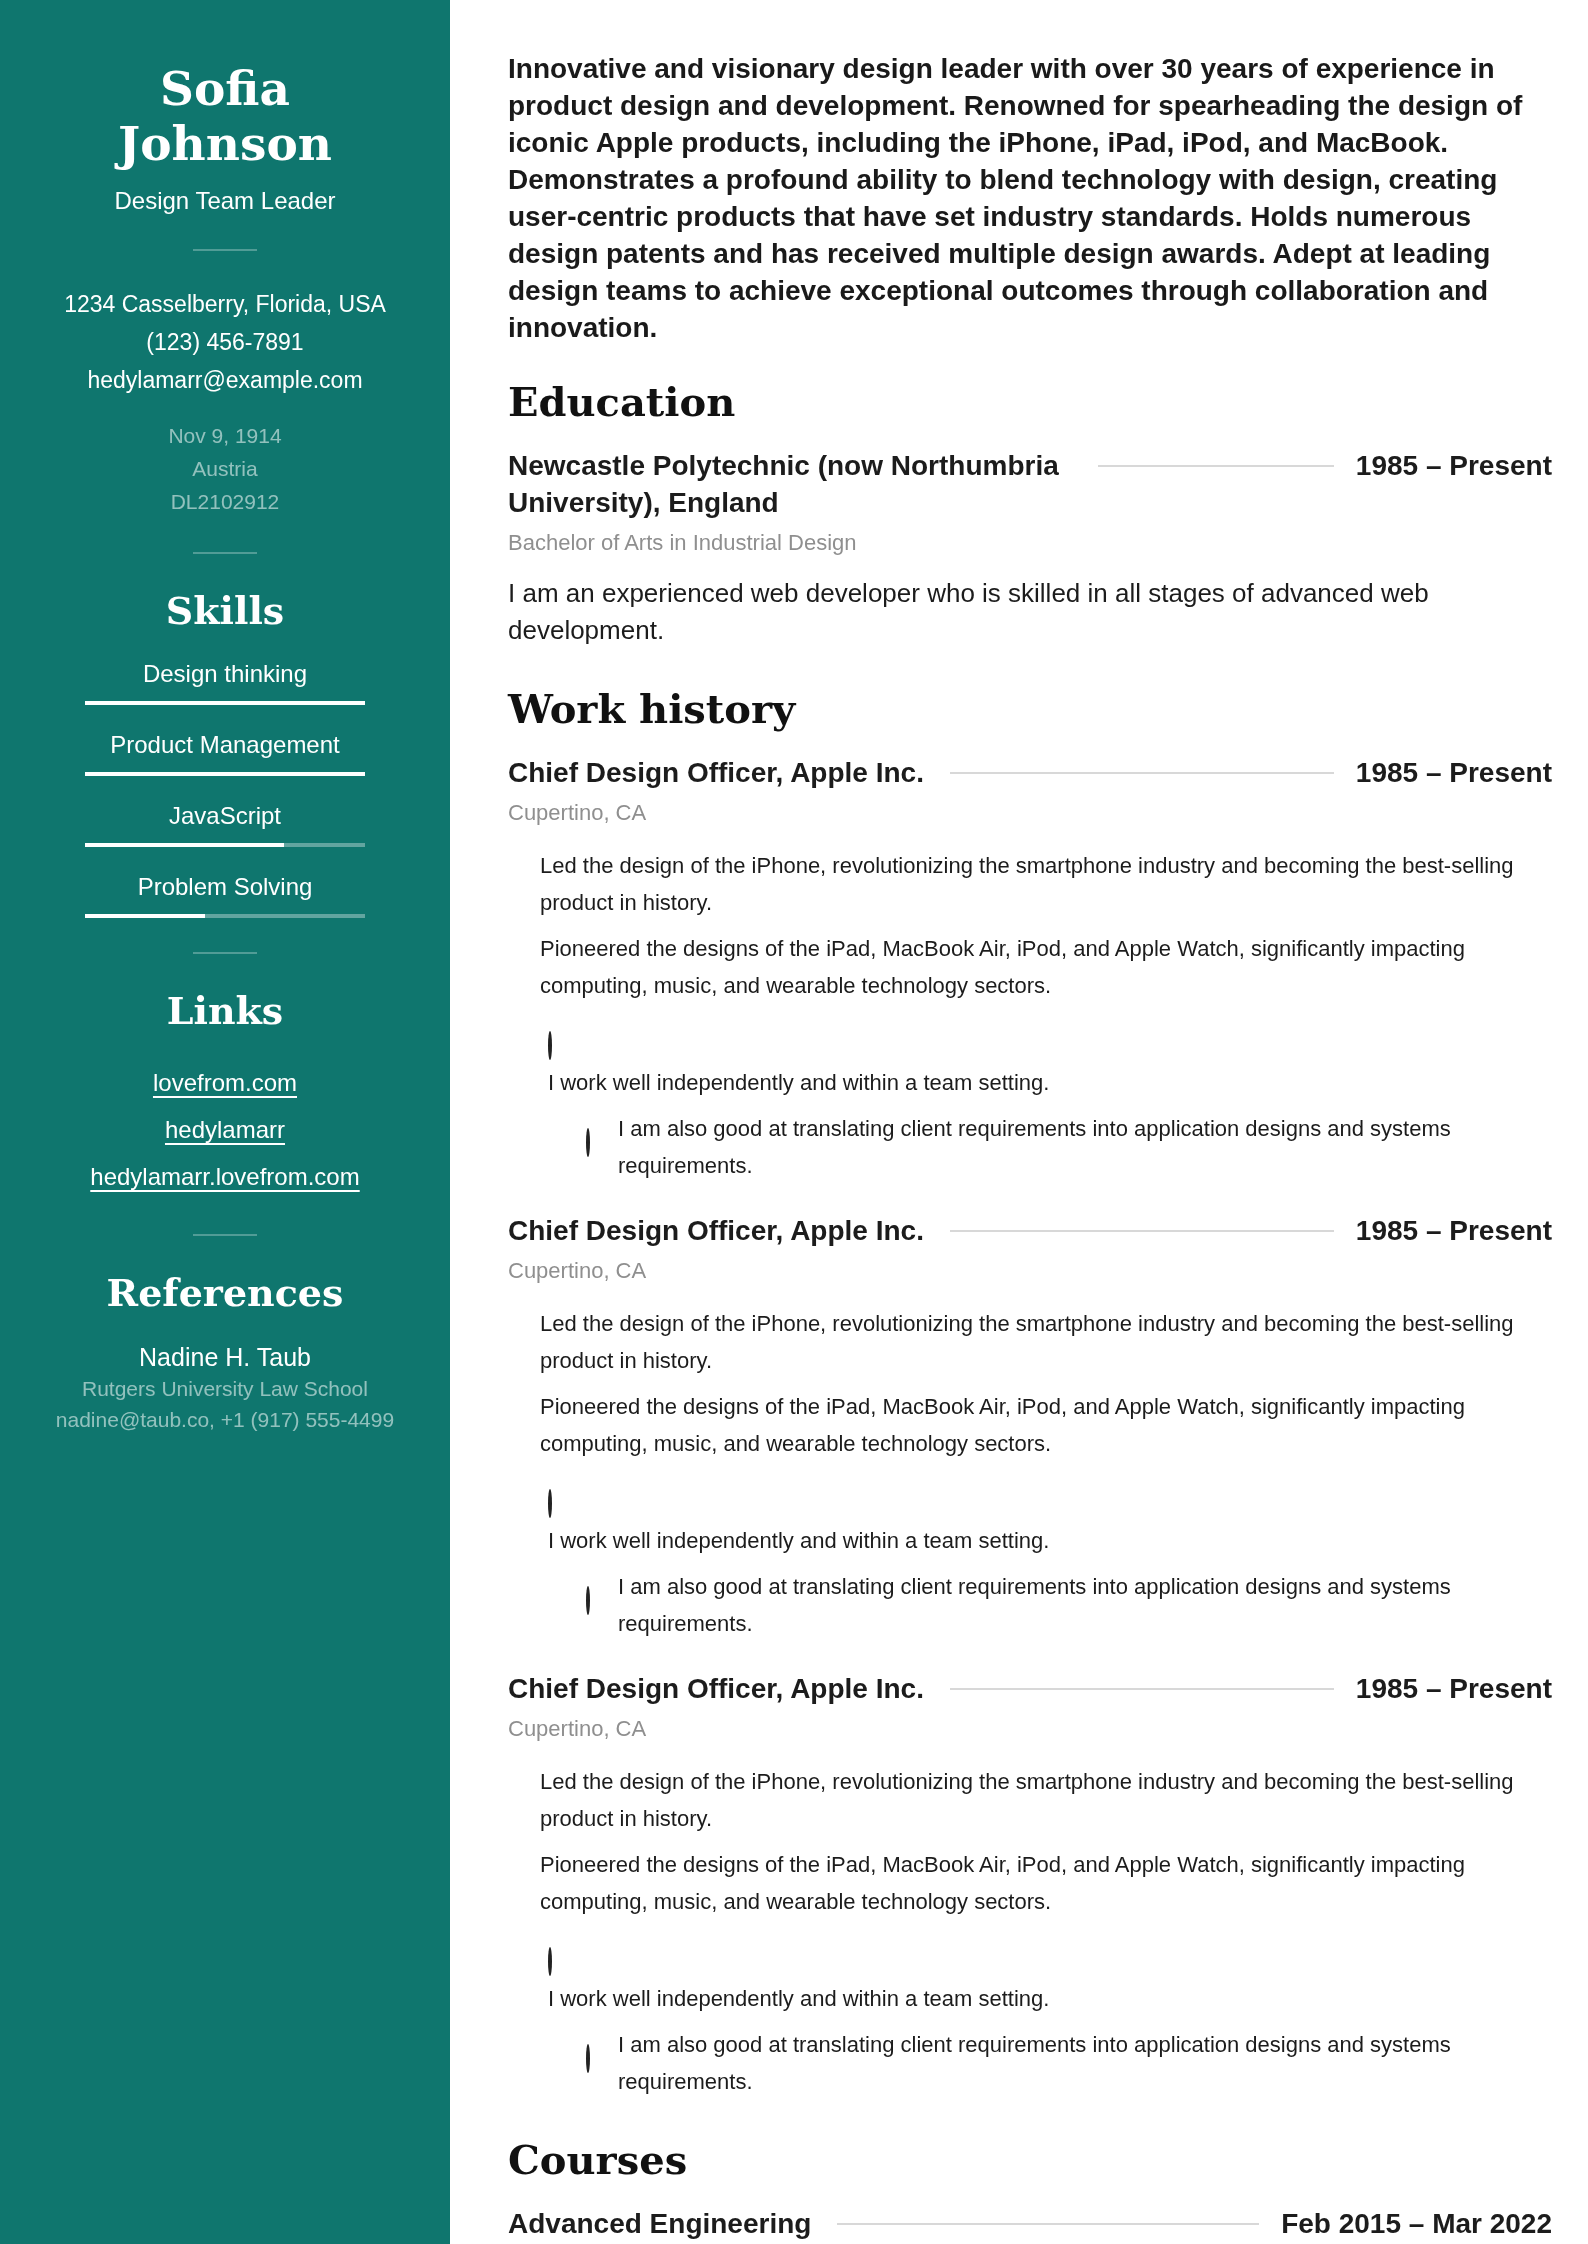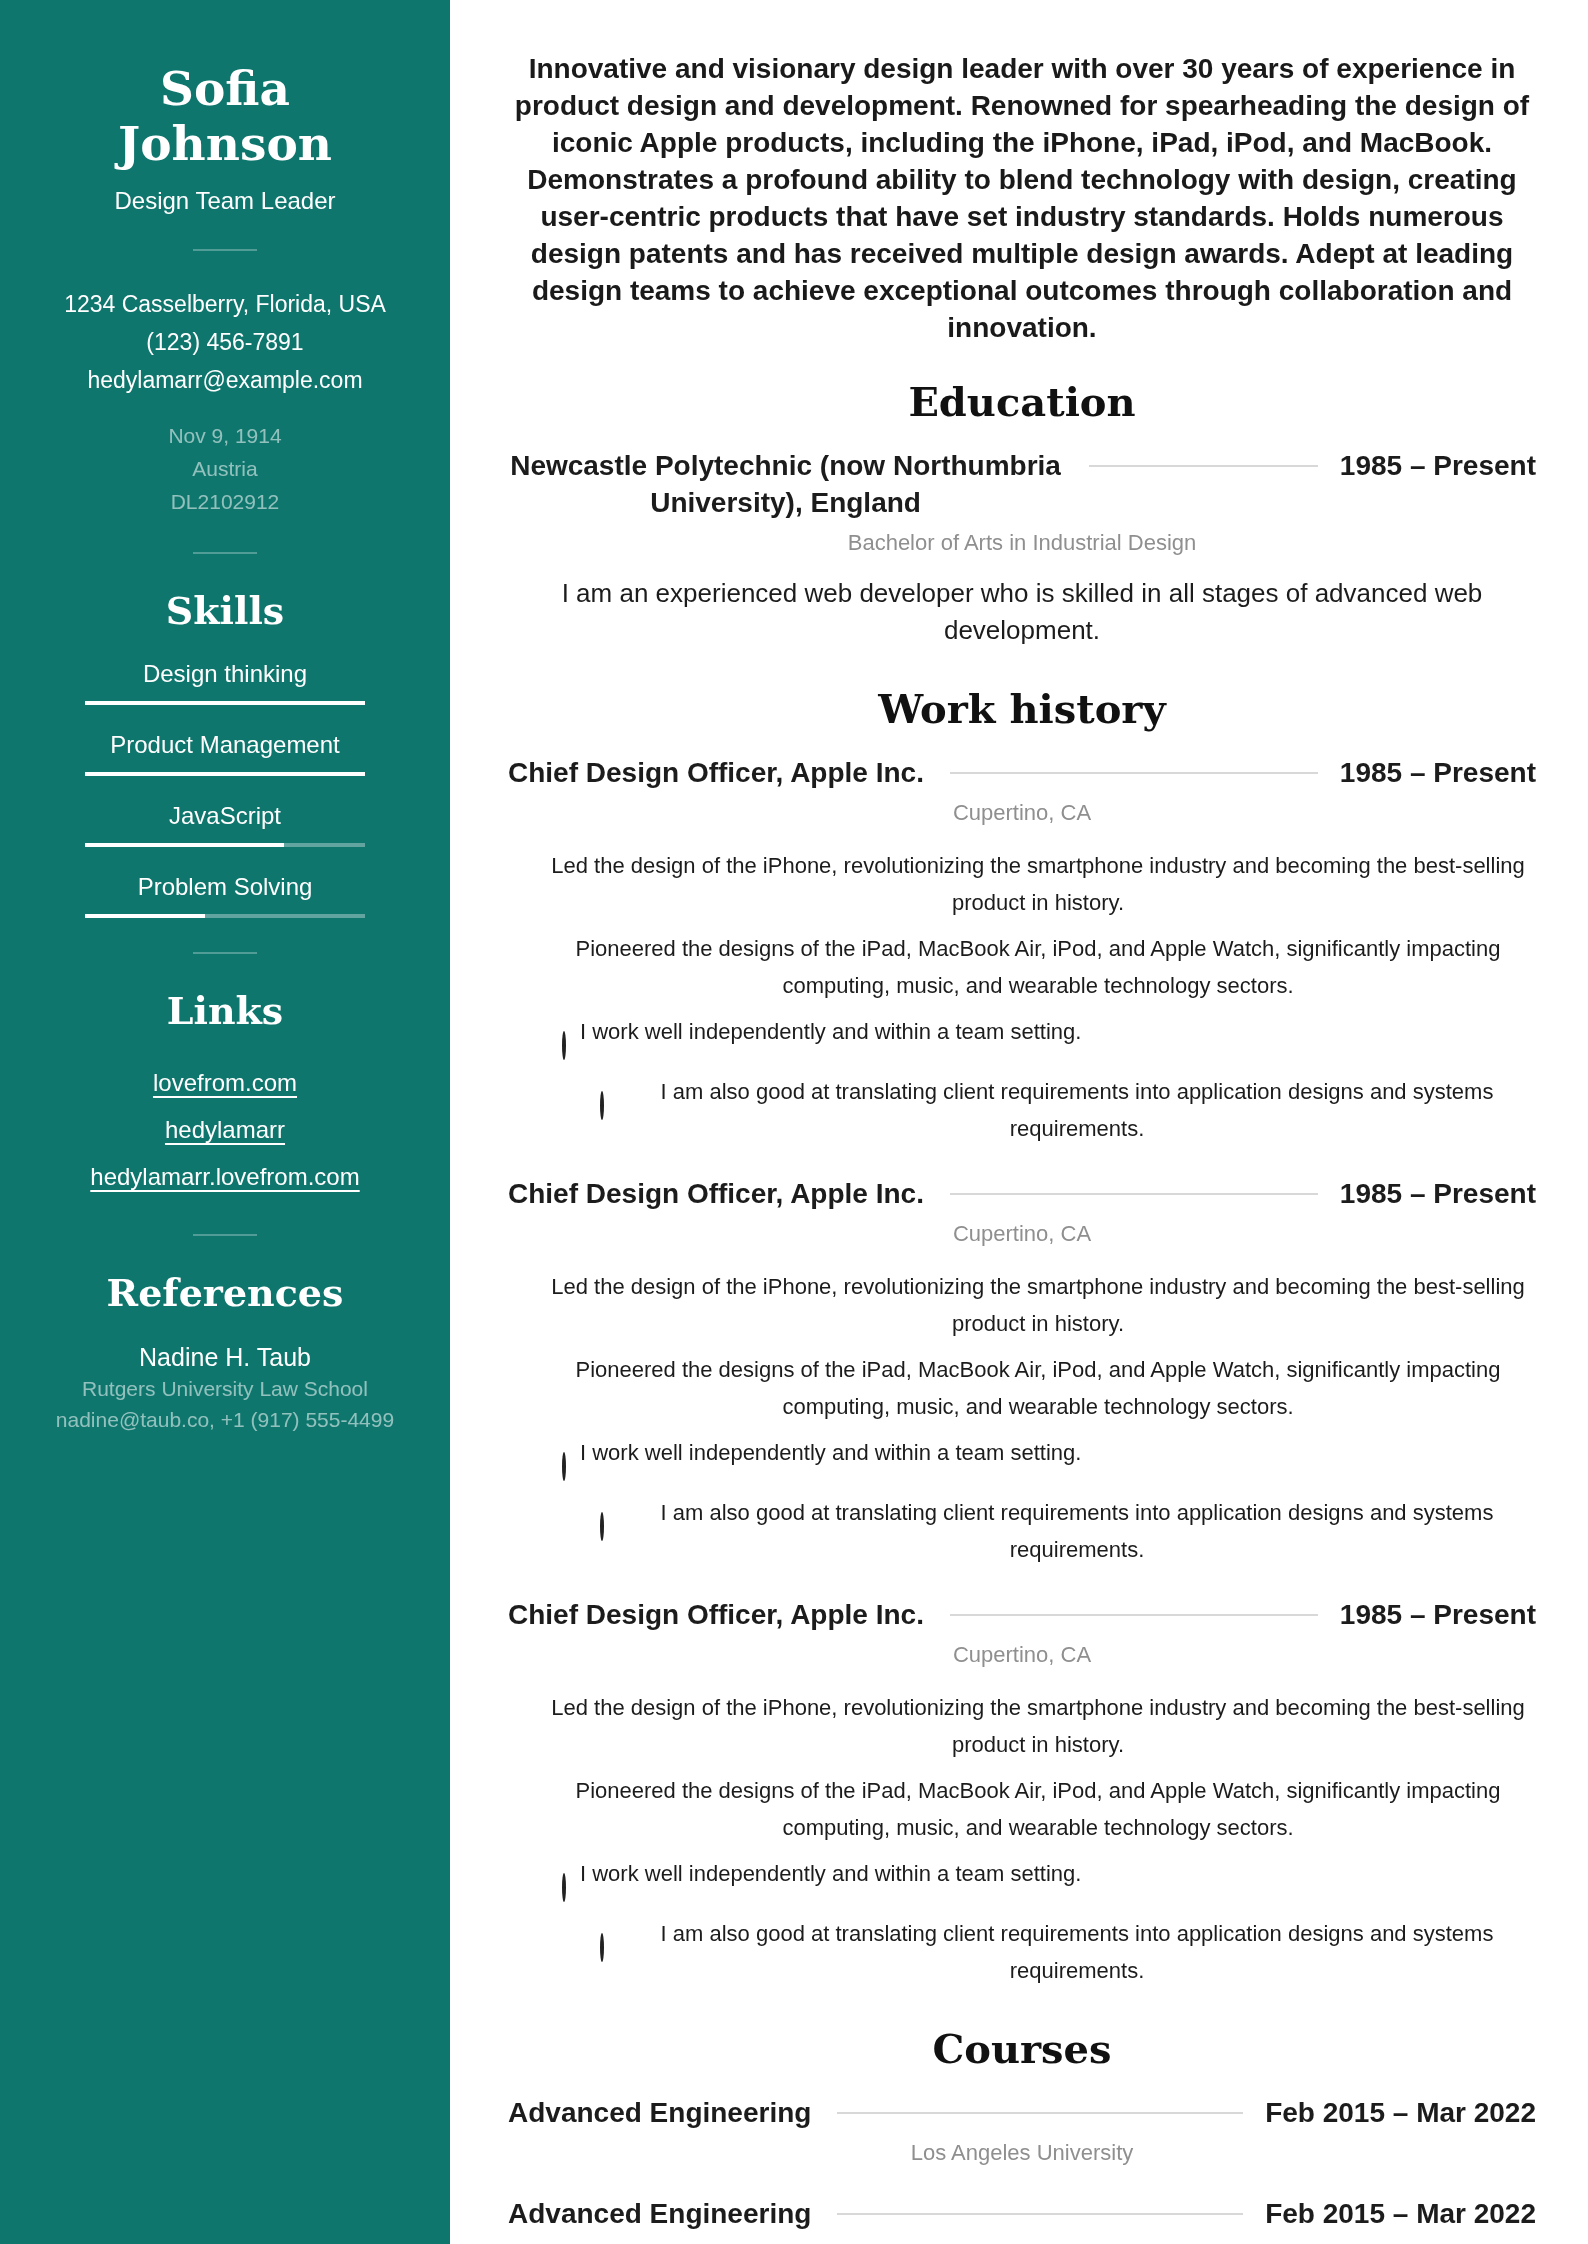--- a/index.html
+++ b/index.html
@@ -59,23 +59,22 @@
     text-decoration:underline;
     text-underline-offset:5px;
   }
   .ref-name { font-size:25px; line-height:32px; }
   .ref-muted { color:rgba(255,255,255,0.55); font-size:21px; line-height:31px; }
   .ref-block .ref-muted:first-of-type { margin-top:10px; }
 
   
   main.content {
     flex:1;
-    padding:50px 52px 0 58px;
+    padding:50px 36px 0 58px;
     color:#1c1c1c;
-    text-align:center;
   }
   .summary {
     font-size:28px; font-weight:700;
     line-height:37px;
     color:#1a1a1a;
     margin:0;
   }
   .section-heading {
     font-family:"DejaVu Serif", serif;
     font-weight:700;
@@ -98,21 +97,21 @@
     font-size:28px; font-weight:700; line-height:37px;
     white-space:nowrap;
   }
   .entry-subtitle { color:#8f8f8f; font-size:22px; line-height:28px; margin-top:8px; }
   .entry-desc { font-size:26px; line-height:37px; margin-top:18px; }
   .bullets { margin-top:20px; }
   .bullet { display:flex; font-size:22px; line-height:37px; margin-top:9px; }
   .bullet .marker { flex:none; width:32px; padding-top:14px; }
   .bullet .marker .dot { width:8px; height:8px; border-radius:50%; background:#222222; }
   .bullet .marker .circle { width:10px; height:10px; border-radius:50%; border:2px solid #222222; background:transparent; }
-  .bullet.l2 { padding-left:40px; }
+  .bullet.l2 { padding-left:40px;flex-direction:column; }
   .bullet.l3 { padding-left:78px; }
 </style>
 </head>
 <body>
 
 <aside class="sidebar">
   <div class="name">Sofia Johnson</div>
   <div class="role">Design Team Leader</div>
 
   <hr class="sb-divider">

